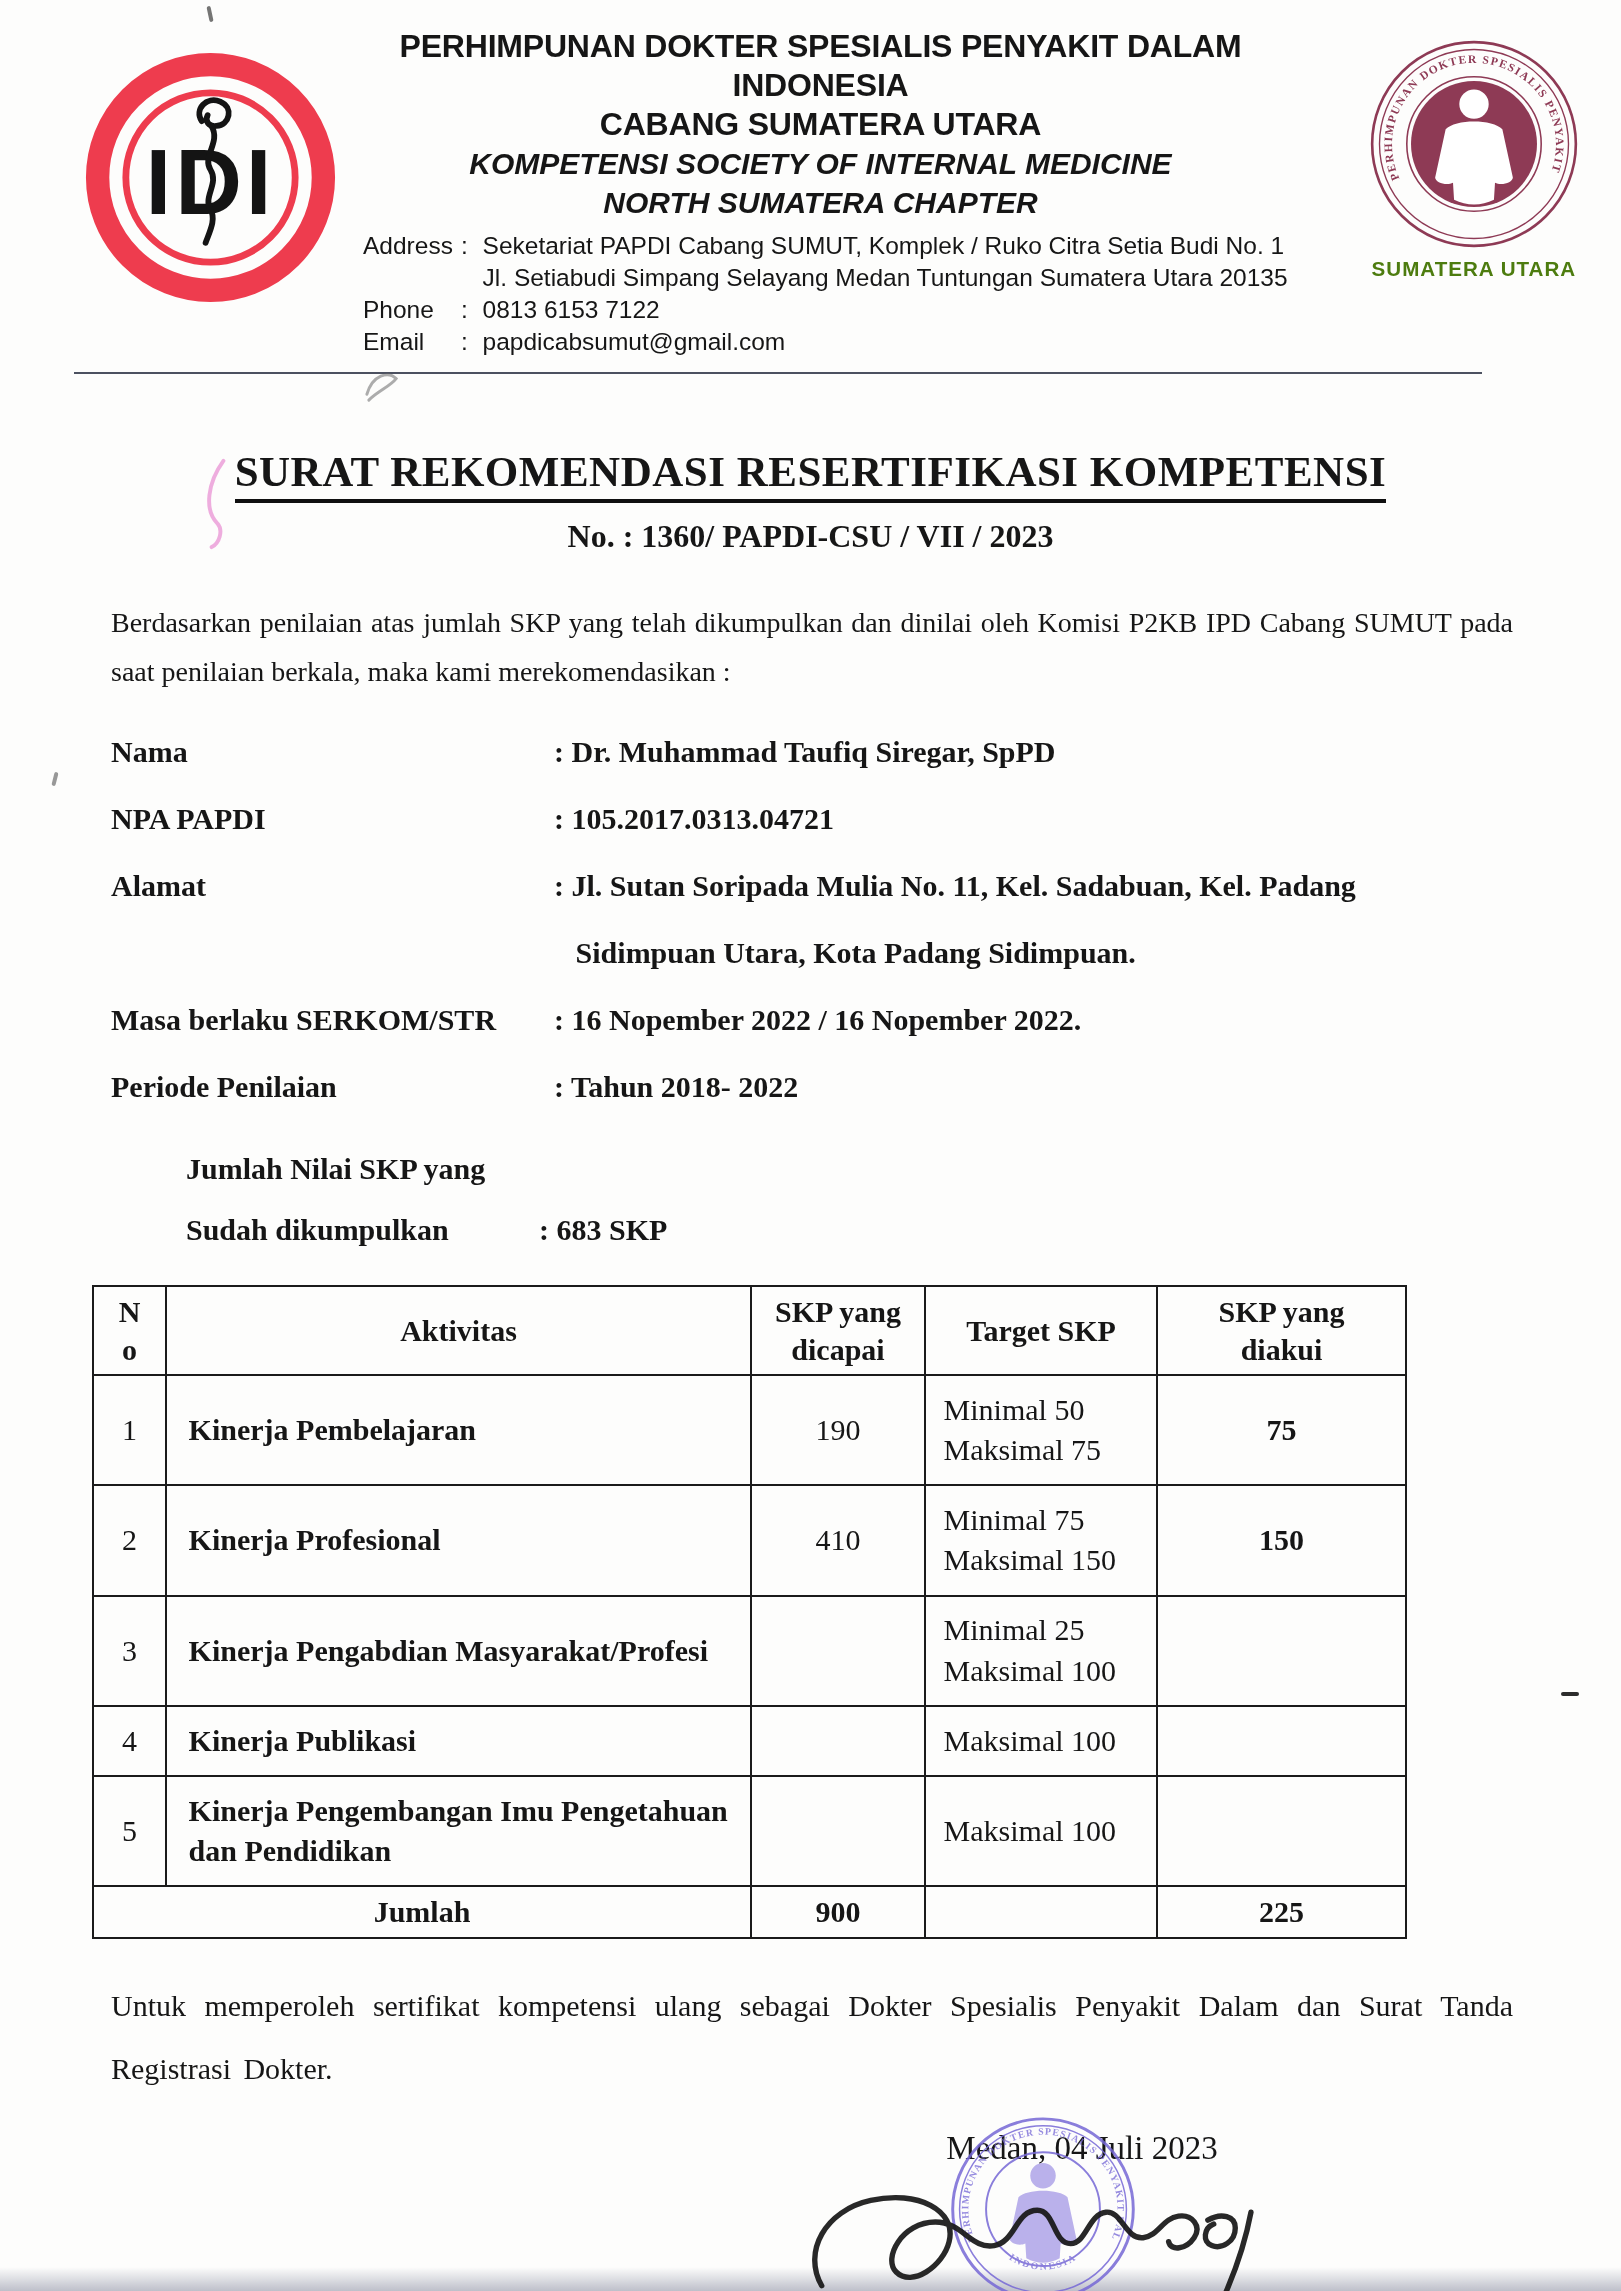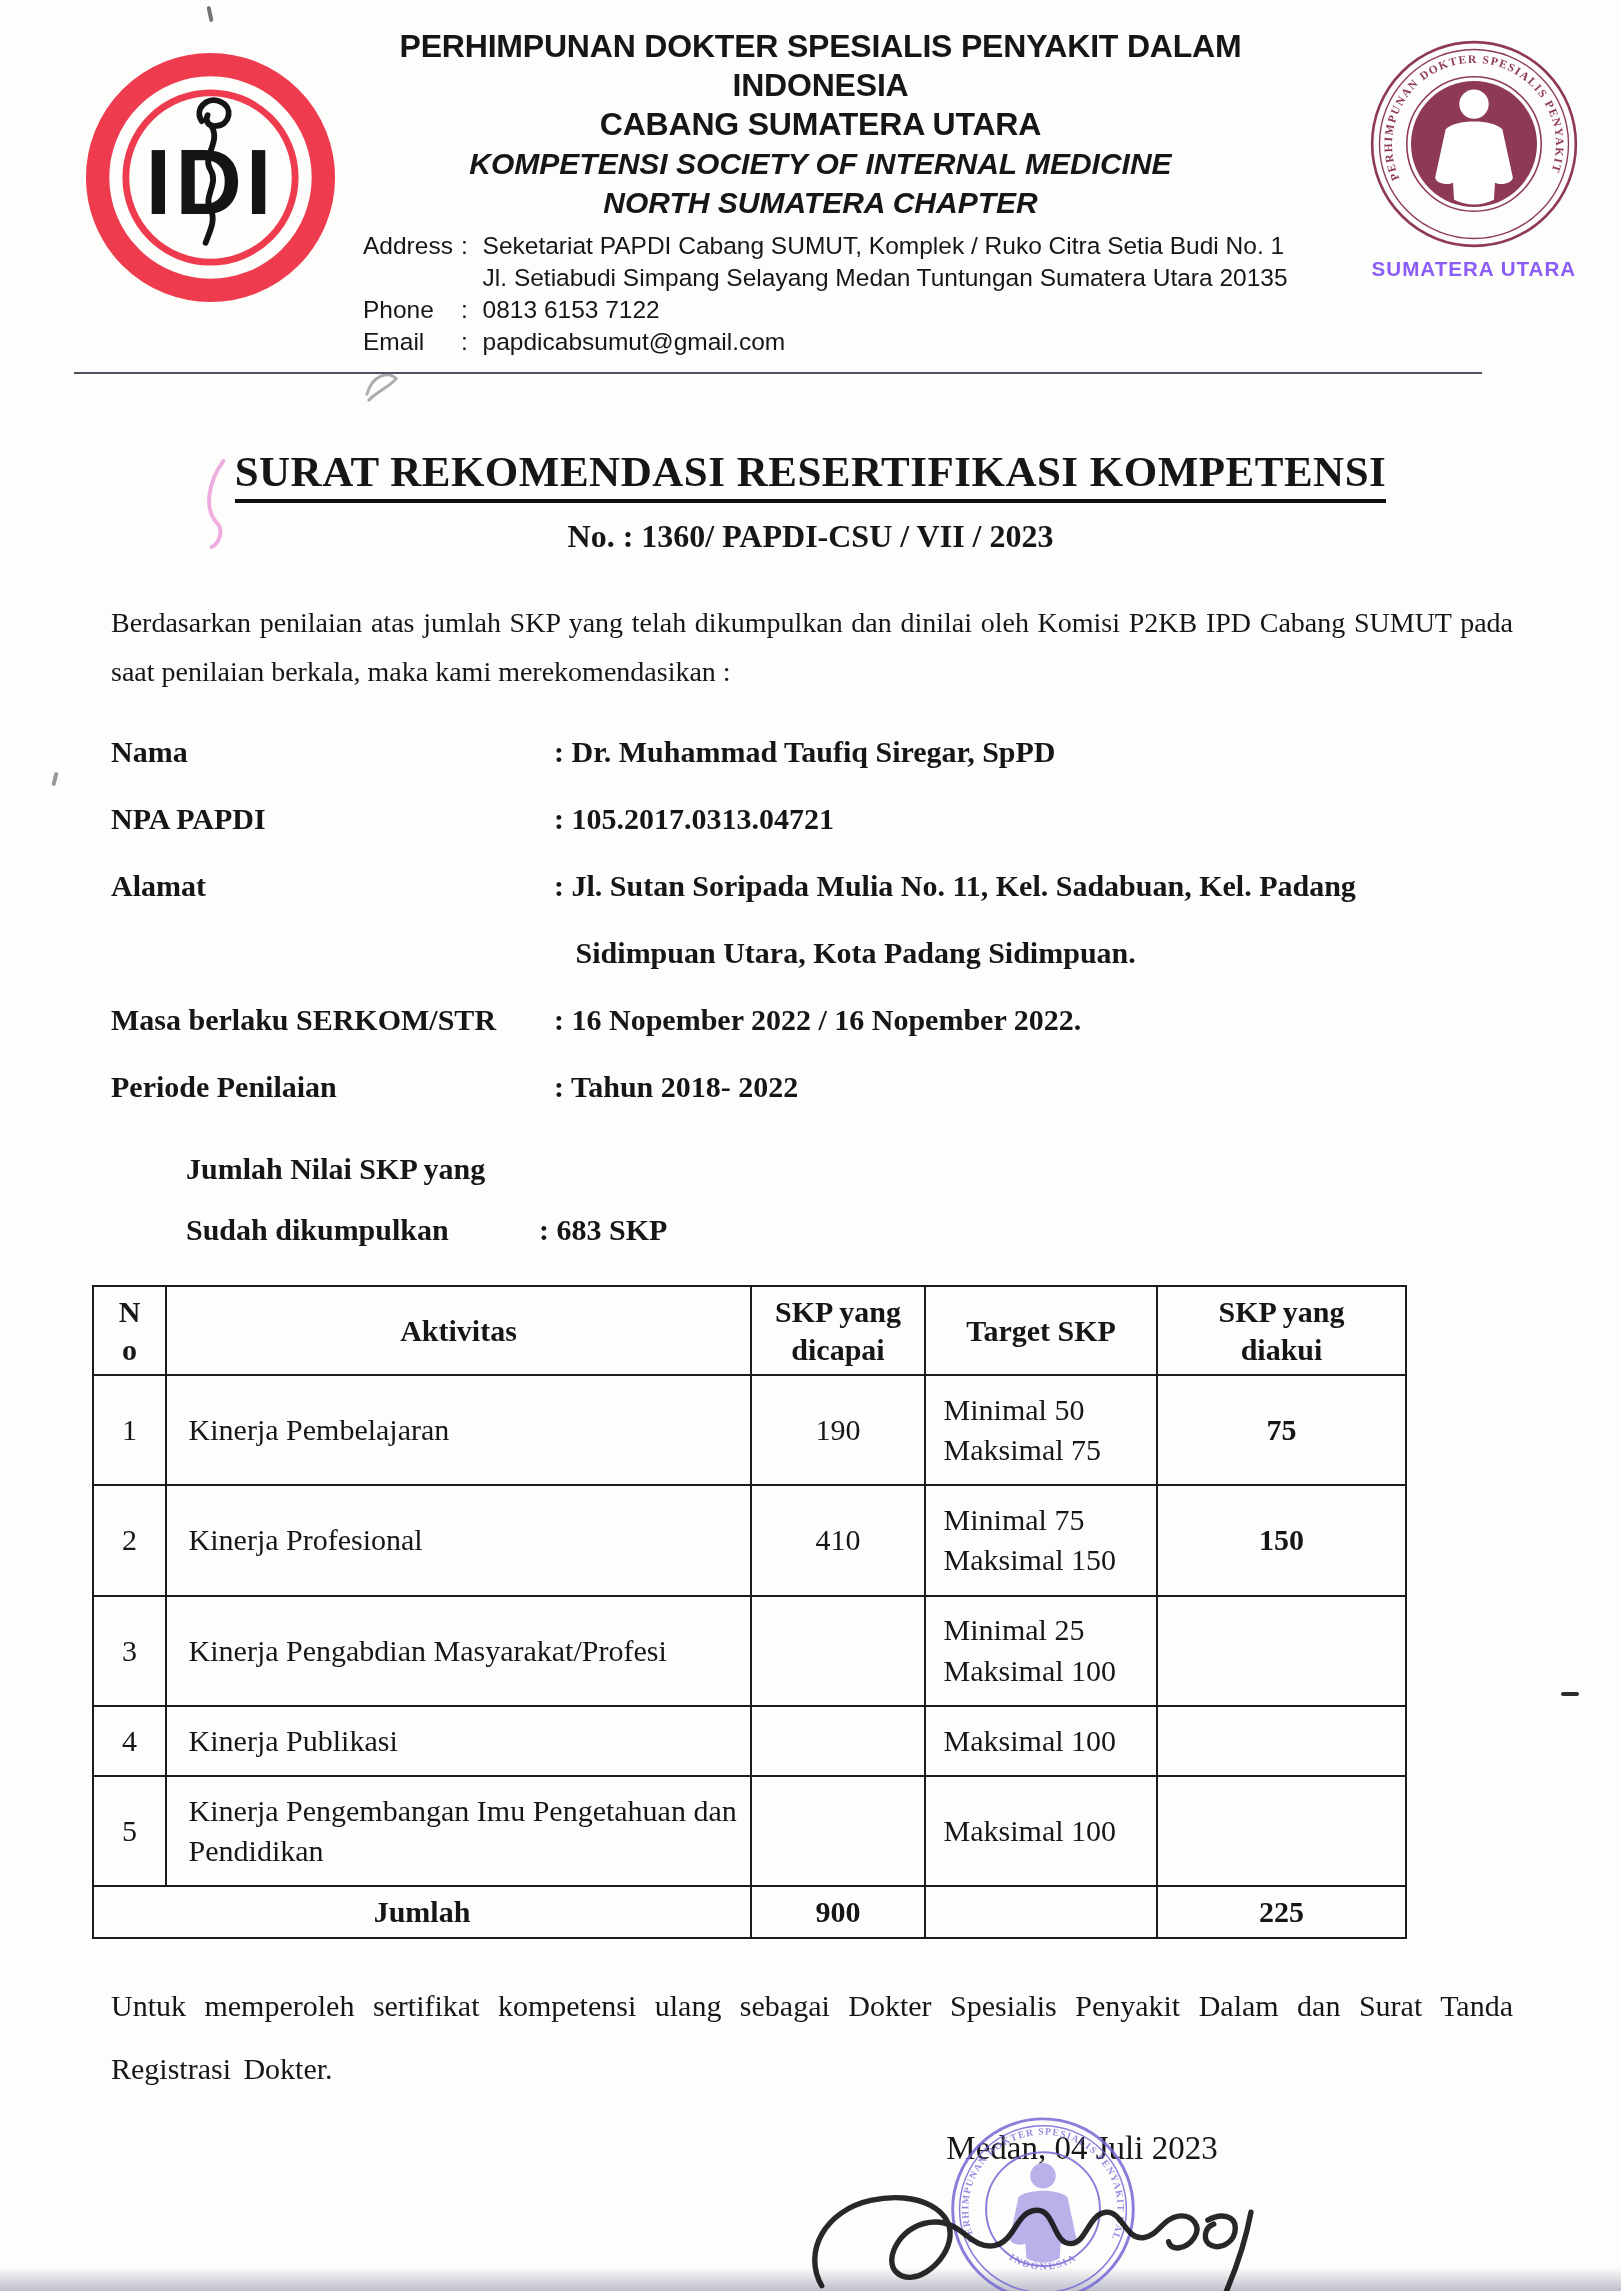--- a/index.html
+++ b/index.html
@@ -7,21 +7,21 @@
     position:relative; width:1621px; height:2292px; margin:0 auto;
     background:#fdfdfc; overflow:hidden; color:#161616;
     font-family:"Liberation Serif", serif;
   }
   
   .header{position:relative; padding-top:27.4px;}
   .logo-idi{position:absolute; left:84px; top:51px; width:253px; height:253px;}
   .logo-papdi{position:absolute; right:21.6px; top:39px; width:251px; text-align:center;}
   .logo-papdi-caption{
     font-family:"Liberation Sans", sans-serif; font-weight:bold;
-    font-size:20.6px; letter-spacing:1px; color:#8b5cf6; margin-top:3.9px;
+    font-size:20.6px; letter-spacing:1px; color:#4d7c0f; margin-top:3.9px;
   }
   .header-text{margin:0 294px 0 314px; text-align:center;
     font-family:"Liberation Sans", sans-serif;}
   .org1,.org2{font-size:32px; font-weight:bold; letter-spacing:-0.2px; line-height:39px;}
   .org3,.org4{font-size:30px; font-weight:bold; font-style:italic; line-height:39px;}
   .contact{margin:7.8px 0 0 49px; text-align:left; font-size:24.5px; line-height:32px;}
   .contact-row{display:grid; grid-template-columns:98px 21.6px auto;}
   .contact-val2{grid-column:3;}
   .rule{border:none; border-top:2.9px solid #4c5160; margin:13.7px 139px 0 74px;}
   
@@ -47,21 +47,21 @@
   }
   .skp-table th,.skp-table td{border:2px solid #1b1b1b;}
   .skp-table{border:2.9px solid #1b1b1b;}
   .skp-table thead th{
     font-weight:bold; text-align:center; vertical-align:middle;
     padding:5.9px 3.9px; white-space:pre-line; line-height:1.25;
     border-bottom:2.9px solid #1b1b1b;
   }
   .skp-table tbody td{padding:13.7px 5.9px; vertical-align:middle;}
   .cell-no{text-align:center;}
-  .cell-akt{padding-left:21.6px !important; line-height:1.35;}
+  .cell-akt{padding-left:21.6px !important; line-height:1.35;font-weight:bold;}
   .cell-dicapai{text-align:center;}
   .cell-target{padding-left:17.6px !important; white-space:pre-line; line-height:1.35;}
   .cell-diakui{text-align:center; font-weight:bold;}
   .skp-table tfoot td{
     padding:7.8px 5.9px; font-weight:bold; text-align:center;
     border-top:2.9px solid #1b1b1b;
     margin-left:19px;
   }
   
   .closing{margin:35px 108px 0 111px; font-size:30px; line-height:63px;

